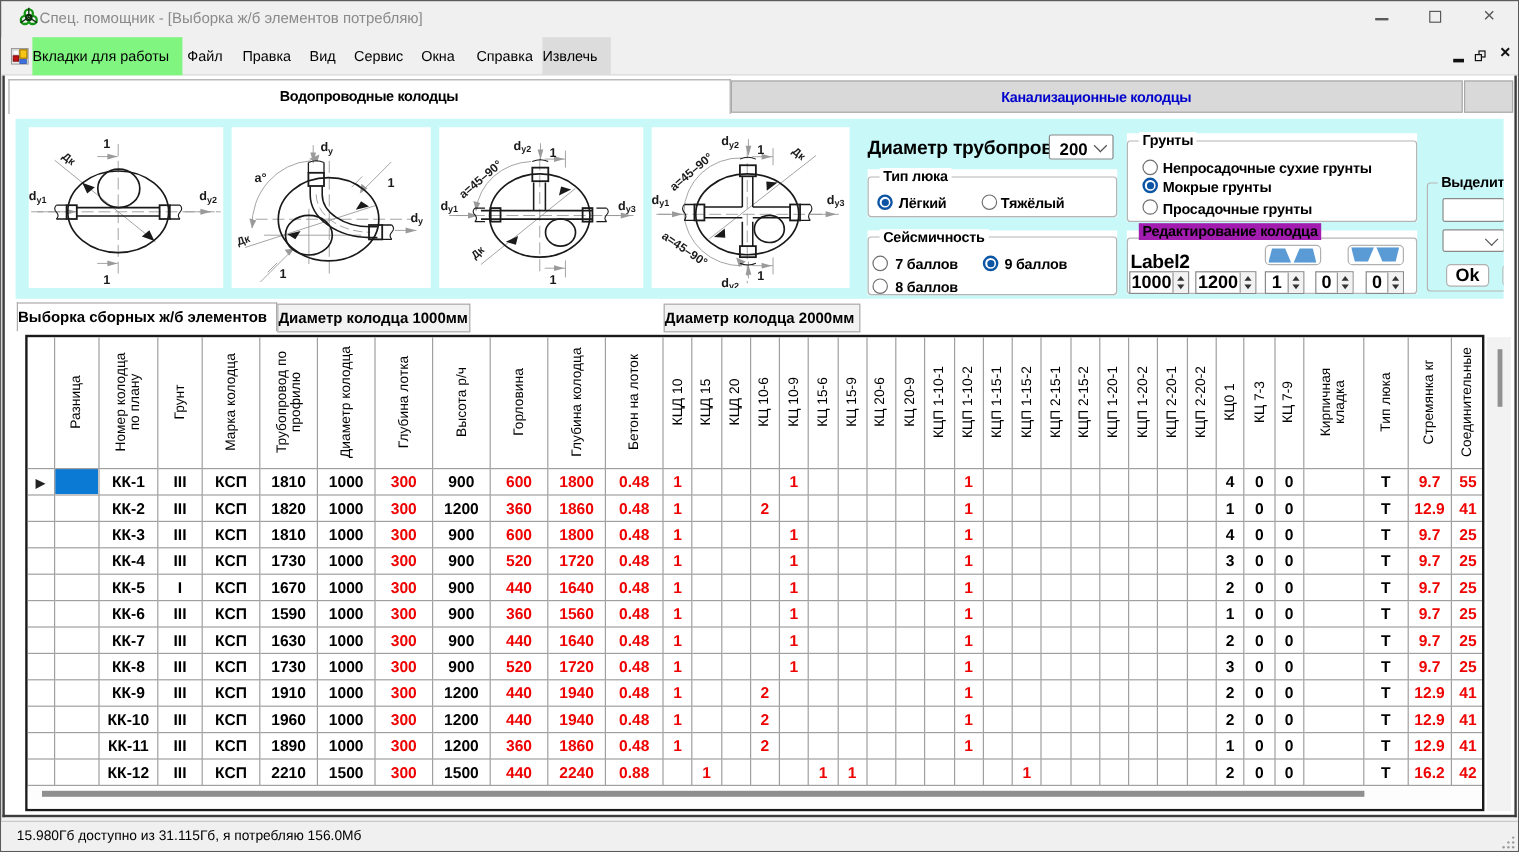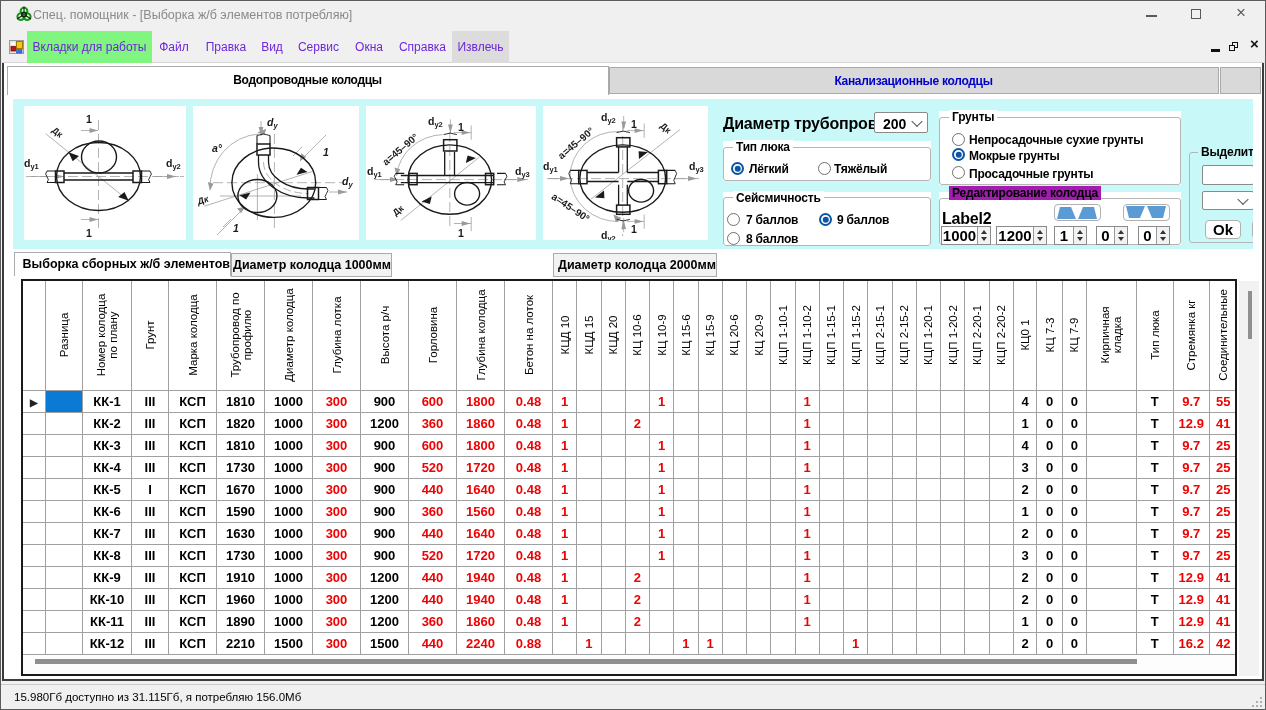--- a/index.html
+++ b/index.html
@@ -2,21 +2,21 @@
 <html><head><meta charset="utf-8">
 <style>
 * { margin:0; padding:0; box-sizing:border-box; }
 html,body { width:1266px; height:710px; overflow:hidden; }
 body { font-family:"Liberation Sans",sans-serif; background:#f0f0f0; position:relative; }
 .abs { position:absolute; }
 
 #frame { left:0; top:0; width:1266px; height:710px; border:1px solid #5b5b5b; }
 #title { left:33px; top:8px; font-size:12.5px; color:#8a8a8a; }
 #menubar { left:1px; top:31px; width:1264px; height:32px; background:#f0f0f0; border-bottom:1px solid #d5d5d5; }
-.mitem { position:absolute; top:0; height:32px; line-height:32px; font-size:12px; color:#6d28d9; text-align:center; }
+.mitem { position:absolute; top:0; height:32px; line-height:32px; font-size:12px; color:#000000; }
 #mgreen { left:26px; width:125px; background:#80f580; }
 #mgray  { left:451px; width:57px; background:#dcdcdc; }
 
 #content { left:2px; top:63px; width:1262px; height:618px; background:#fff; border-left:2px solid #3c3c3c; border-right:2px solid #3c3c3c; border-bottom:2px solid #3c3c3c; }
 
 .tab1 { position:absolute; top:3px; height:29px; font-size:12px; letter-spacing:-0.3px; font-weight:bold; text-align:center; line-height:27px; border:1px solid #a9a9a9; }
 #t1a { left:2.5px; width:602px; background:#fff; color:#000; border-bottom:none; z-index:2; }
 #t1b { left:604.5px; width:610px; background:#d9d9d9; color:#0000cc; top:4px; height:27px; }
 #t1c { left:1216px; width:41px; background:#d9d9d9; top:4px; height:27px; }
 
@@ -36,21 +36,21 @@
 .combo { position:absolute; background:#fff; border:1px solid #8a8a8a; border-radius:2px; }
 .combo .chev { position:absolute; right:6px; top:50%; width:8px; height:8px; border-right:1.4px solid #555; border-bottom:1.4px solid #555; transform:translateY(-70%) rotate(45deg); }
 .spin { position:absolute; height:19px; background:#fff; border:1px solid #8a8a8a; font-weight:bold; font-size:15px; }
 .spin .num { position:absolute; left:0; right:13px; top:0; bottom:0; text-align:center; line-height:17px; }
 .spin .ud { position:absolute; right:0; top:0; width:13px; height:100%; border-left:1px solid #999; background:#f2f2f2; }
 .spin .ud i { position:absolute; left:3px; width:0; height:0; border-left:3.5px solid transparent; border-right:3.5px solid transparent; }
 .spin .ud i.u { top:3px; border-bottom:4px solid #333; }
 .spin .ud i.d { bottom:3px; border-top:4px solid #333; }
 .btn { position:absolute; background:#fff; border:1px solid #b0b0b0; border-radius:4px; }
 
-.tab2 { position:absolute; height:24px; font-size:12.5px; font-weight:bold; color:#000; text-align:right; line-height:23px; border:1px solid #ababab; background:#f2f2f2; }
+.tab2 { position:absolute; height:24px; font-size:12.5px; font-weight:bold; color:#000; text-align:left; line-height:23px; border:1px solid #ababab; background:#f2f2f2; }
 #t2a { background:#fff; border-bottom:none; z-index:2; }
 
 #gridwrap { position:absolute; left:16.5px; top:216px; width:1216.5px; height:397px; border:2px solid #1a1a1a; background:#fff; overflow:hidden; }
 #grid { border-collapse:collapse; table-layout:fixed; width:1213px; }
 #grid th, #grid td { border:1px solid #a0a0a0; overflow:hidden; }
 #grid tr.hrow th { height:109px; border-top:none; position:relative; font-weight:normal; }
 #grid tr.hrow th:first-child, #grid td:first-child { border-left:none; }
 .vt { position:absolute; left:0; top:0; width:100%; height:100%; }
 .vt span { position:absolute; left:50%; top:50%; transform:translate(-50%,-50%) rotate(-90deg); white-space:nowrap; font-size:11.5px; line-height:1.05; display:block; text-align:center; }
 .drow td { height:22px; font-weight:bold; font-size:13px; text-align:center; color:#000; padding:0; }
@@ -137,21 +137,21 @@
 <path d="M23 65 q-2.8 3 0 5.8 q2.8 3 0 5.7 M126 65 q2.8 3 0 5.8 q-2.8 3 0 5.7" stroke-width="0.9"></path>
 </g>
 <g font-family="'Liberation Sans',sans-serif" font-size="10.5" font-weight="bold" fill="#1a1a1a">
 <text x="0" y="61">d<tspan font-size="7.5" dy="2">у1</tspan></text>
 <text x="142" y="61">d<tspan font-size="7.5" dy="2">у2</tspan></text>
 <text x="62" y="17">1</text>
 <text x="62" y="131">1</text>
 <text x="28" y="29" transform="rotate(39 33 26)" font-size="9">Дк</text>
 </g>
 </svg></div>
-  <div class="dbox" style="left:180px;width:165.5px;font-style:italic;"><svg width="165.5" height="134" viewBox="0 0 165.5 134">
+  <div class="dbox" style="left:180px;width:165.5px;"><svg width="165.5" height="134" viewBox="0 0 165.5 134">
 <g stroke="#9a9a9a" stroke-width="0.75" fill="none">
 <path d="M81.4 28 V122" stroke-dasharray="10 4"></path>
 <path d="M20 76.7 H150" stroke-dasharray="10 4"></path>
 <path d="M27 90 H108"></path>
 <path d="M64.4 68 V114"></path>
 <path d="M11.3 100.2 L119.6 65.4"></path>
 <path d="M70.5 56 A45 31.5 0 0 0 115.5 87.5" stroke-dasharray="8 3.5"></path>
 <path d="M68 15 v15"></path>
 <path d="M136 86 h18"></path>
 <path d="M66 28 A52 54 0 0 0 17 84"></path>

